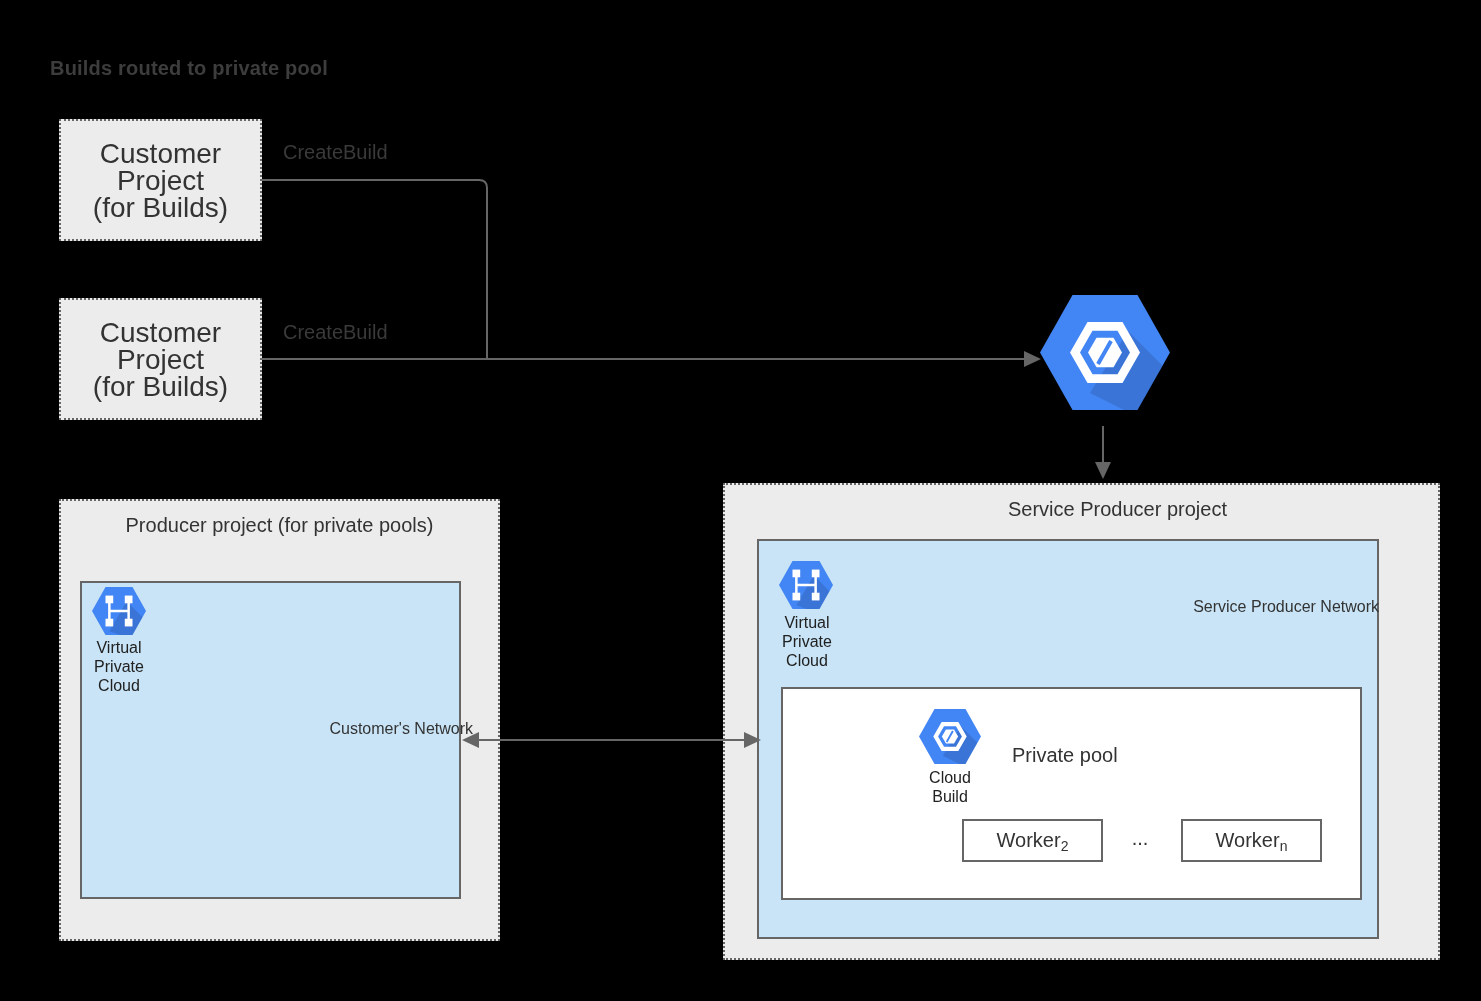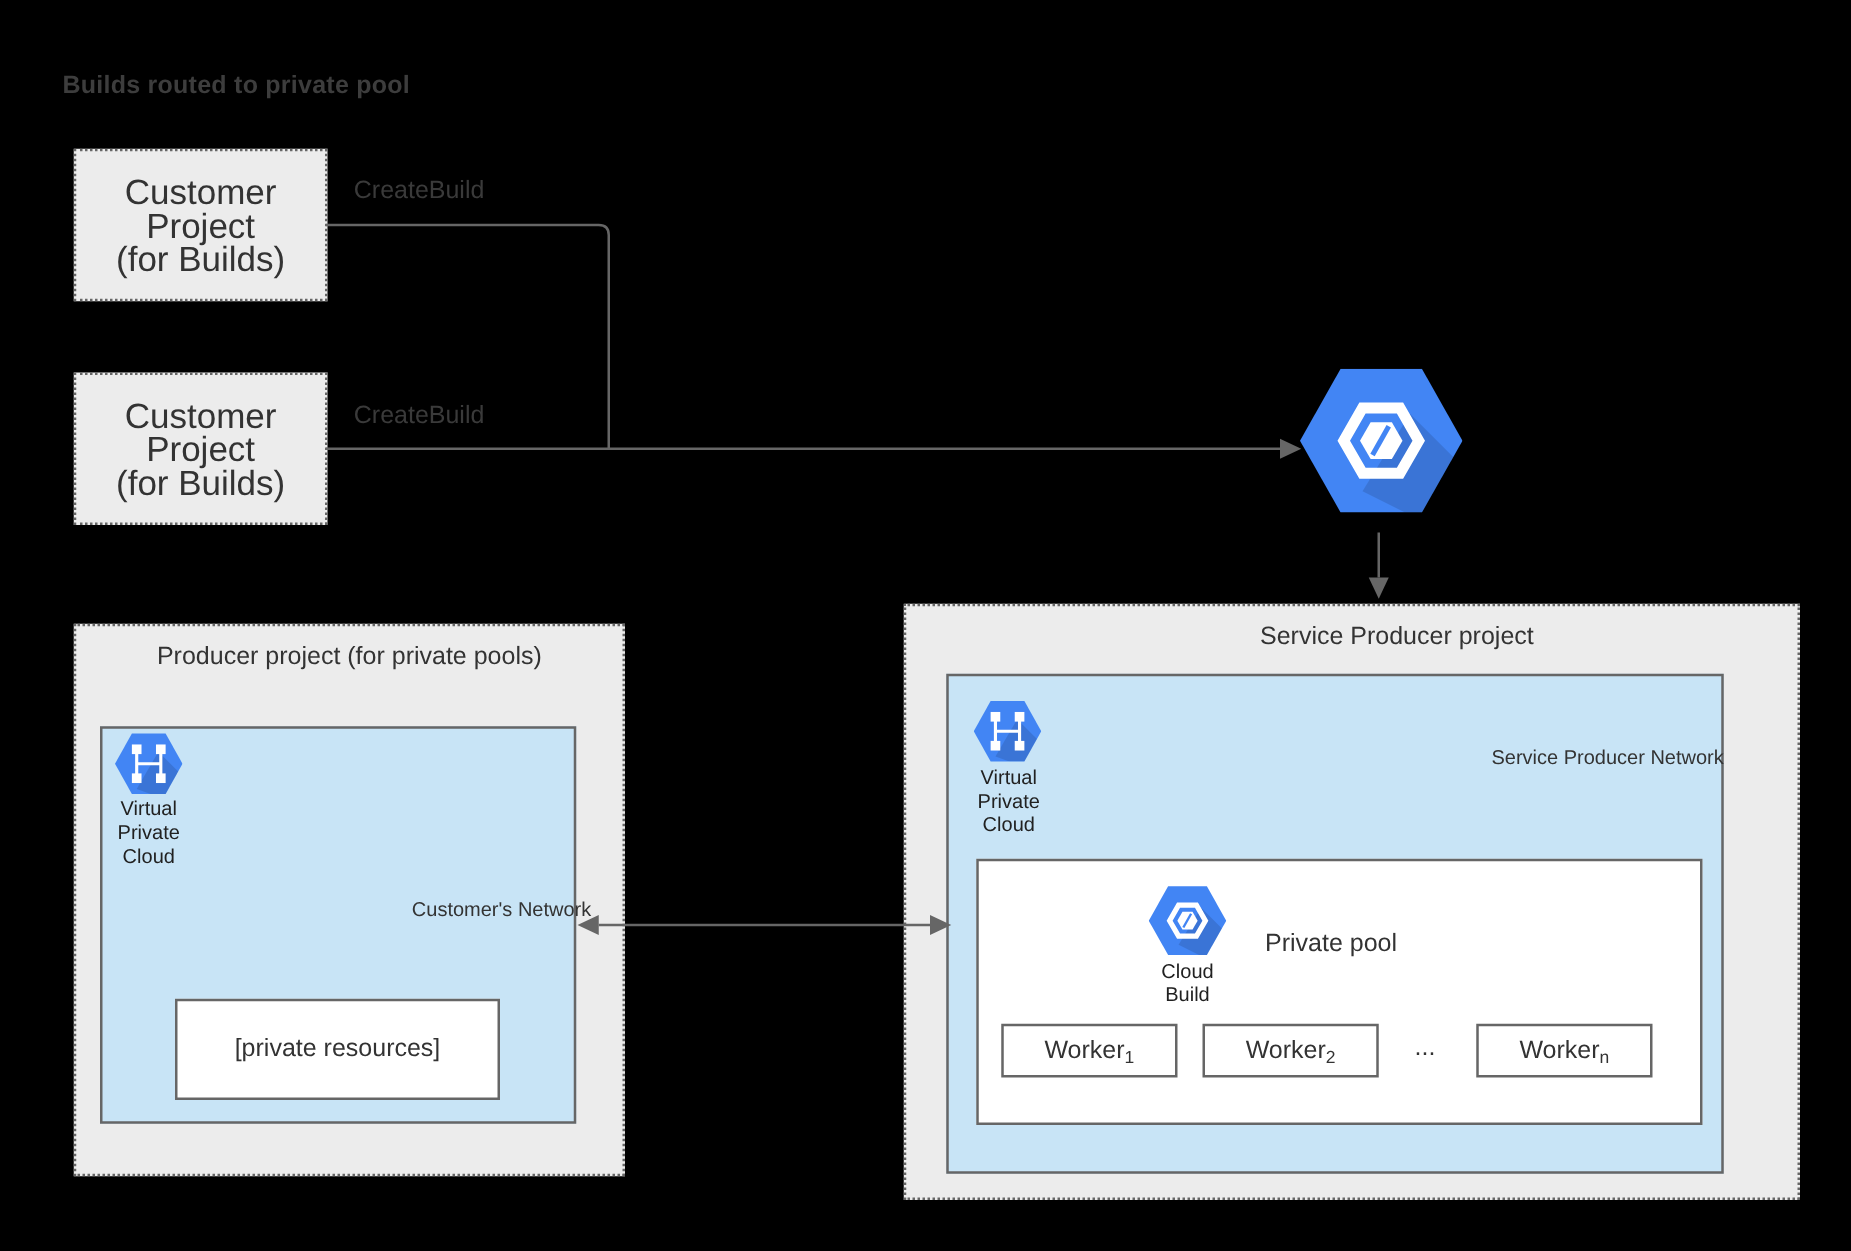--- a/index.html
+++ b/index.html
@@ -107,23 +107,20 @@
       <rect x="14" y="33" width="8" height="8"></rect>
         <rect x="34" y="33" width="8" height="8"></rect>
     </g>
   </svg>
   <div class="abs icon-caption cust-vpc-caption">
     <div>Virtual</div>
     <div>Private</div>
     <div>Cloud</div>
   </div>
 
-  <div class="abs white-box private-resources">
-    <span>[private resources]</span>
-  </div>
 
   <div class="abs container svc-container"></div>
   <div class="abs container-title svc-title">Service Producer project</div>
 
   <div class="abs network svc-network"></div>
   <div class="abs network-title svc-net-title">Service Producer Network</div>
 
   <svg class="abs svc-vpc-icon" viewBox="0 0 56 50">
     <defs>
         <clipPath id="hexclip-b">
@@ -164,23 +161,20 @@
       M40,57.5 L52.5,35.8 L77.5,35.8 L90,57.5 L77.5,79.2 L52.5,79.2 Z"></path>
     <polygon points="48,57.5 56.5,42.8 73.5,42.8 82,57.5 73.5,72.2 56.5,72.2" fill="#fff"></polygon>
     <line x1="71" y1="46" x2="58" y2="69" stroke="#4285f4" stroke-width="4"></line>
   </svg>
   <div class="abs icon-caption pool-cb-caption">
     <div>Cloud</div>
     <div>Build</div>
   </div>
   <div class="abs pool-title">Private pool</div>
 
-  <div class="abs worker-box w1">
-    <span><span>Worker</span><sub>1</sub></span>
-  </div>
   <div class="abs worker-box w2">
     <span><span>Worker</span><sub>2</sub></span>
   </div>
   <div class="abs worker-dots">...</div>
   <div class="abs worker-box wn">
     <span><span>Worker</span><sub>n</sub></span>
   </div>
 
   <svg class="abs big-cb-icon" viewBox="0 0 130 115">
     <defs>

